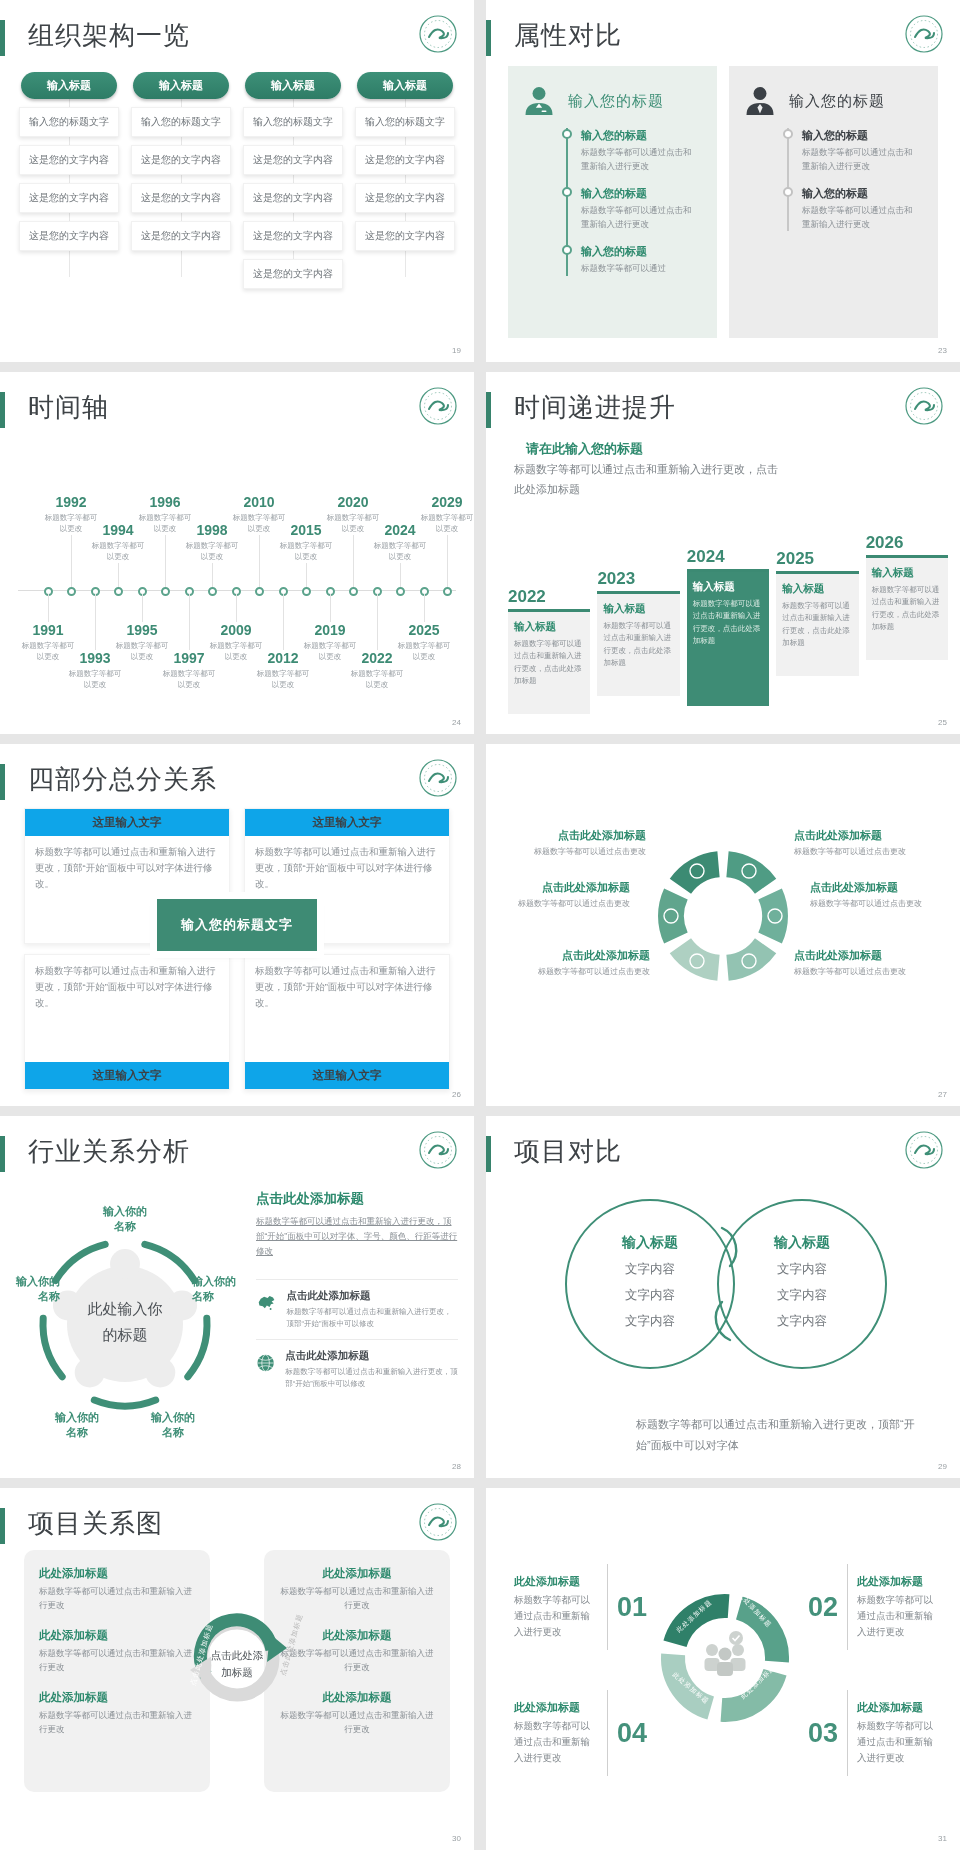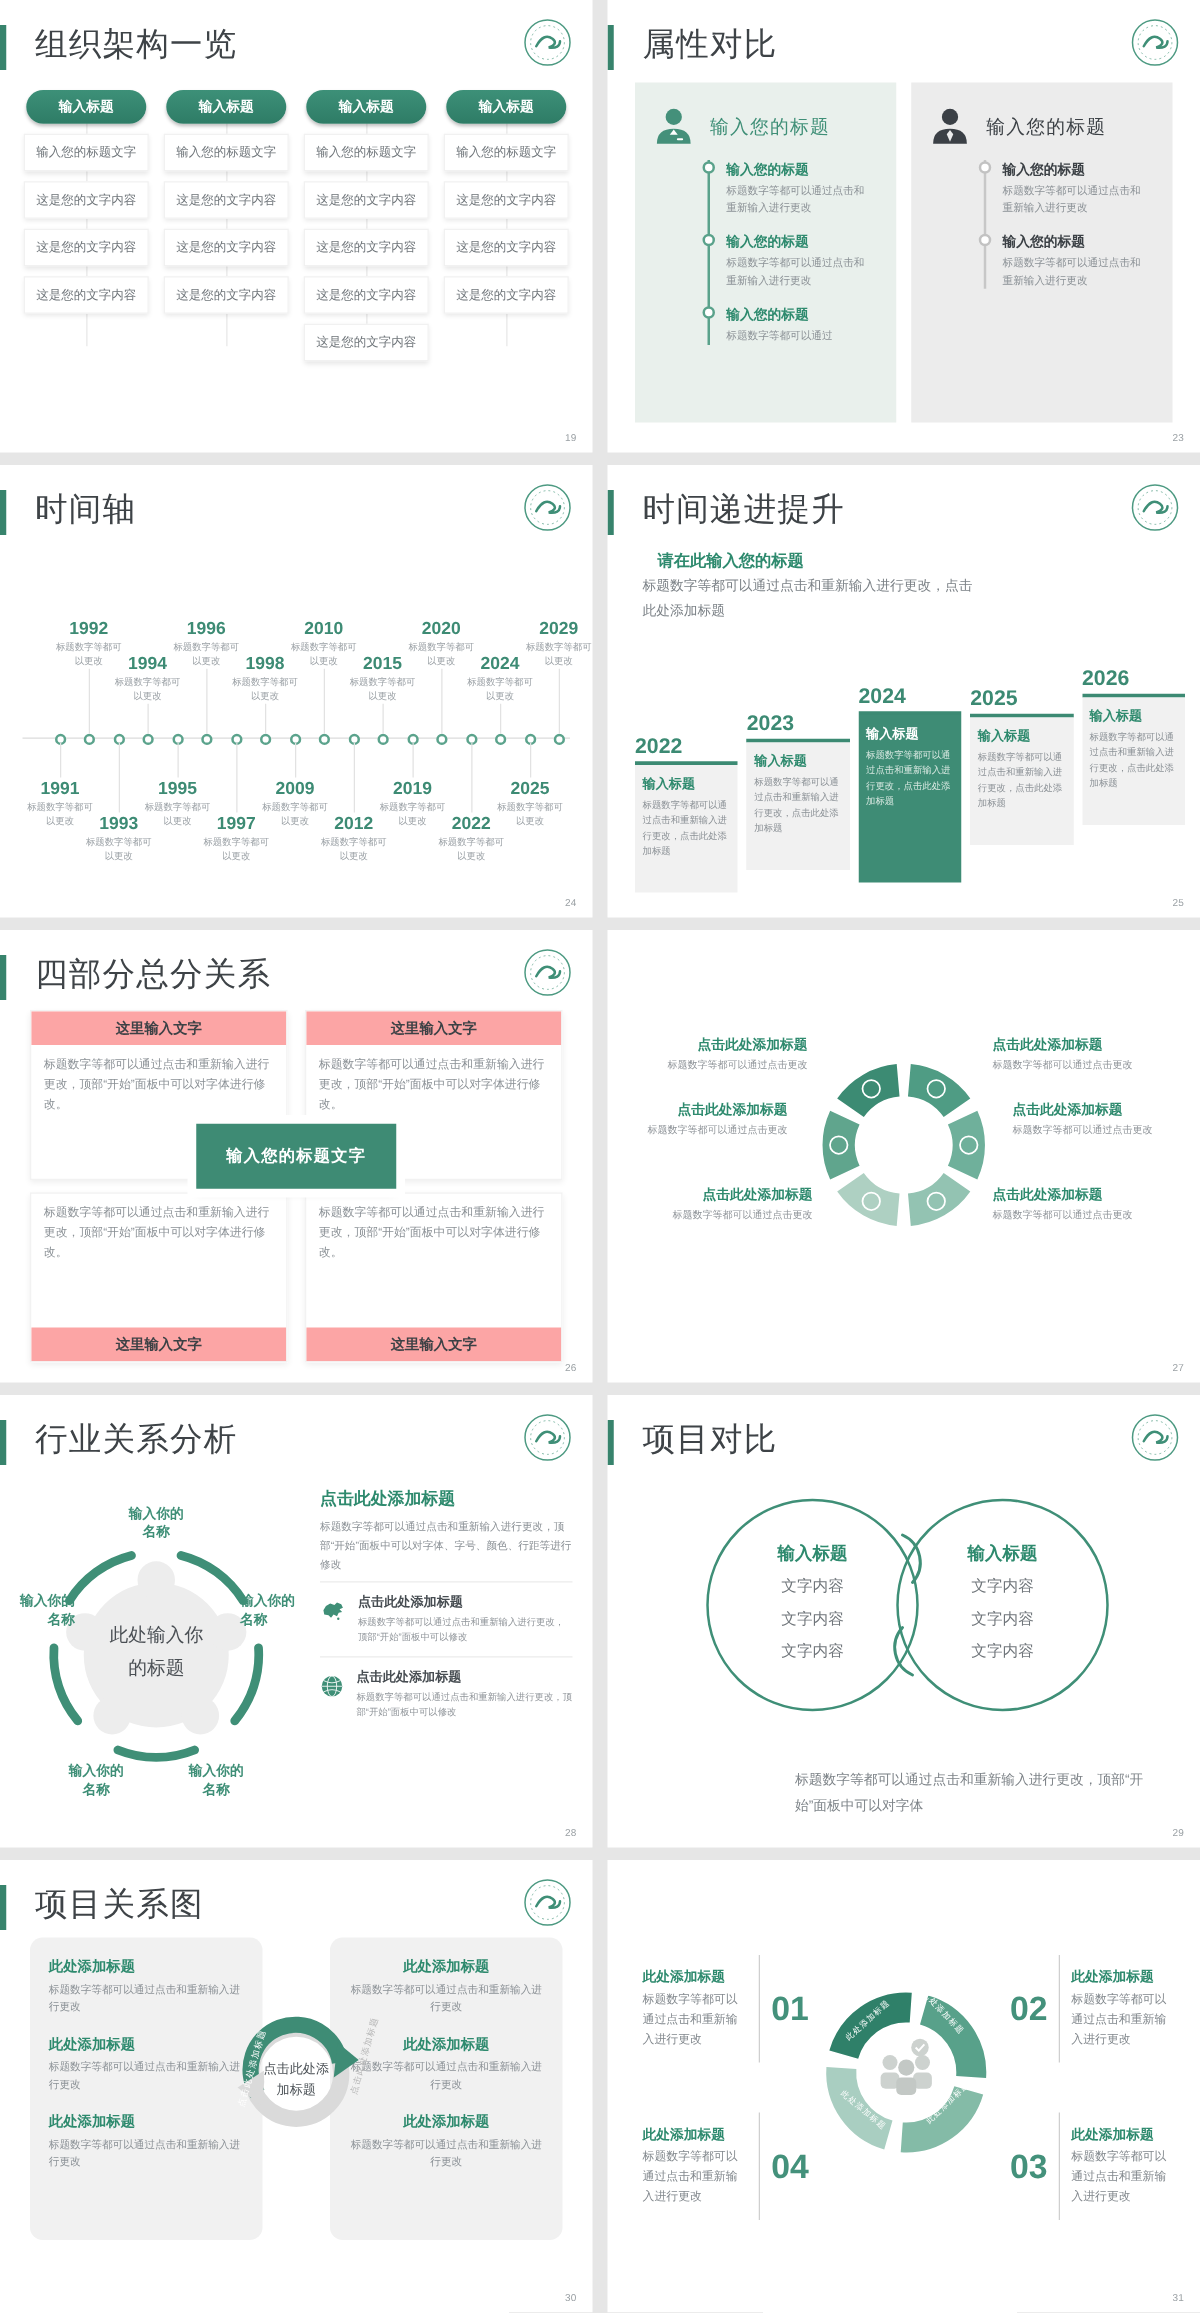--- a/index.html
+++ b/index.html
@@ -72,41 +72,41 @@
   .step-text{font-size:7.5px;color:#8b9196;line-height:1.65;}
   .step.hl .step-card{background:#3e8c75;min-height:118px;}
   .step.hl .step-head{color:#fff;}
   .step.hl .step-text{color:#d9e9e2;}
   
   .quads{position:absolute;top:64px;left:24px;right:24px;bottom:16px;display:grid;
          grid-template-columns:1fr 1fr;gap:10px 14px;}
   .quad{border:1px solid #f2f2f2;box-shadow:0 2px 5px rgba(0,0,0,.07);display:flex;
         flex-direction:column;overflow:hidden;}
   .quad.rev{flex-direction:column-reverse;}
-  .qhead{background:#fca5a5;text-align:center;font-weight:bold;color:#3c4145;font-size:11.5px;padding:6px 0;}
+  .qhead{background:#0ea5e9;text-align:center;font-weight:bold;color:#3c4145;font-size:11.5px;padding:6px 0;}
   .qbody{padding:8px 10px;font-size:9.5px;color:#8b9196;line-height:1.7;flex:1;}
   .centerbox{position:absolute;left:50%;top:50%;transform:translate(-50%,-50%);
              background:#3e8b74;color:#fff;font-weight:bold;font-size:13px;letter-spacing:1px;
              padding:17px 24px;box-shadow:0 0 0 7px #fff,0 3px 7px rgba(0,0,0,.22);white-space:nowrap;}
   
   .risk{position:absolute;inset:0;}
   .riskw{position:absolute;left:157px;top:92px;}
   .rlab{position:absolute;}
   .rlab-t{font-size:11px;font-weight:bold;color:#2e8a6e;margin-bottom:3px;}
   .rlab-d{font-size:8px;color:#8e9398;line-height:1.5;}
   
   .flower{position:absolute;left:10px;top:62px;width:230px;height:284px;}
   .flower svg{position:absolute;left:0;top:0;}
   .petal{position:absolute;width:46px;font-size:11px;font-weight:bold;color:#3f8f77;
          line-height:1.4;text-align:center;}
   .fl-center{position:absolute;left:75px;top:118px;width:80px;text-align:center;
              font-size:15px;color:#4a4f54;line-height:1.75;}
   .s28r{position:absolute;left:256px;top:74px;right:16px;}
   .s28r-h{font-size:13.5px;font-weight:bold;color:#2e8a6e;margin-bottom:6px;}
-  .s28r-b{font-size:8.5px;color:#8b9196;line-height:1.75;margin-bottom:6px;}
+  .s28r-b{font-size:8.5px;color:#8b9196;line-height:1.75;margin-bottom:20px;text-decoration:underline;}
   .s28row{border-top:1px solid #ebebeb;padding:9px 0;display:flex;gap:10px;}
   .s28row-t{font-size:10.5px;font-weight:bold;color:#474d52;margin-bottom:3px;}
   .s28row-d{font-size:7.5px;color:#9095 9a;line-height:1.6;}
   .s28row-d{font-size:7.5px;color:#90959a;line-height:1.6;}
   
   .vsvg{position:absolute;left:24px;top:66px;}
   .vtxt{position:absolute;width:120px;text-align:center;}
   .v-head{font-size:14px;font-weight:bold;color:#2e8a6e;}
   .v-line{font-size:12.5px;color:#70767b;margin-top:9px;}
   .s29cap{position:absolute;left:150px;top:298px;width:280px;font-size:11px;color:#7d8388;line-height:1.9;}

